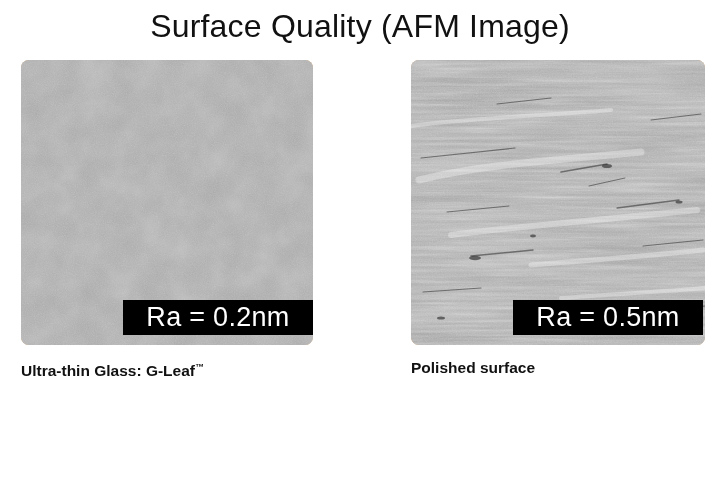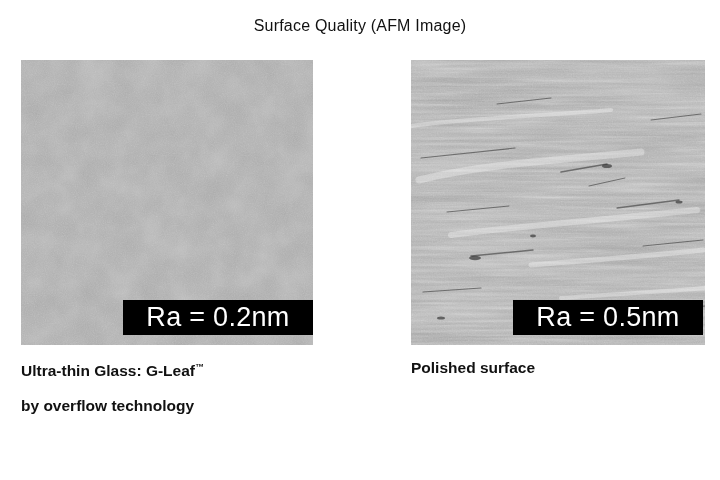--- a/index.html
+++ b/index.html
@@ -17,32 +17,33 @@
     -webkit-font-smoothing: antialiased;
   }
 
   
   #slide-title {
     position: absolute;
     left: 0;
     top: 12px;
     width: 720px;
     text-align: center;
-    font-size: 16px;
+    font-size: 32px;
     font-weight: 400;
     letter-spacing: 0.2px;
     color: #111111;
     line-height: 28px;
   }
 
   
   .afm-panel {
     position: absolute;
     overflow: hidden;
     background: #fdba74;
+    border-radius: 8px;
   }
   #panel-left {
     left: 21px;
     top: 60px;
     width: 292px;
     height: 285px;
   }
   #panel-right {
     left: 411px;
     top: 60px;
@@ -212,18 +213,17 @@
       <ellipse cx="268" cy="142" rx="3.5" ry="1.5"></ellipse>
       <ellipse cx="30" cy="258" rx="4" ry="1.6"></ellipse>
     </g>
   </svg>
 
   <div id="ra-box-right" class="ra-box">Ra = 0.5nm</div>
 </div>
 
 <div id="caption-left" class="caption-block">
   <span class="caption-line"><span>Ultra-thin Glass: G-Leaf</span><span class="tm">™</span></span>
-  <span class="caption-line">by overflow technology</span>
 </div>
 
 <div id="caption-right" class="caption-block">
   <span class="caption-line">Polished surface</span>
 </div>
 
 </body></html>

